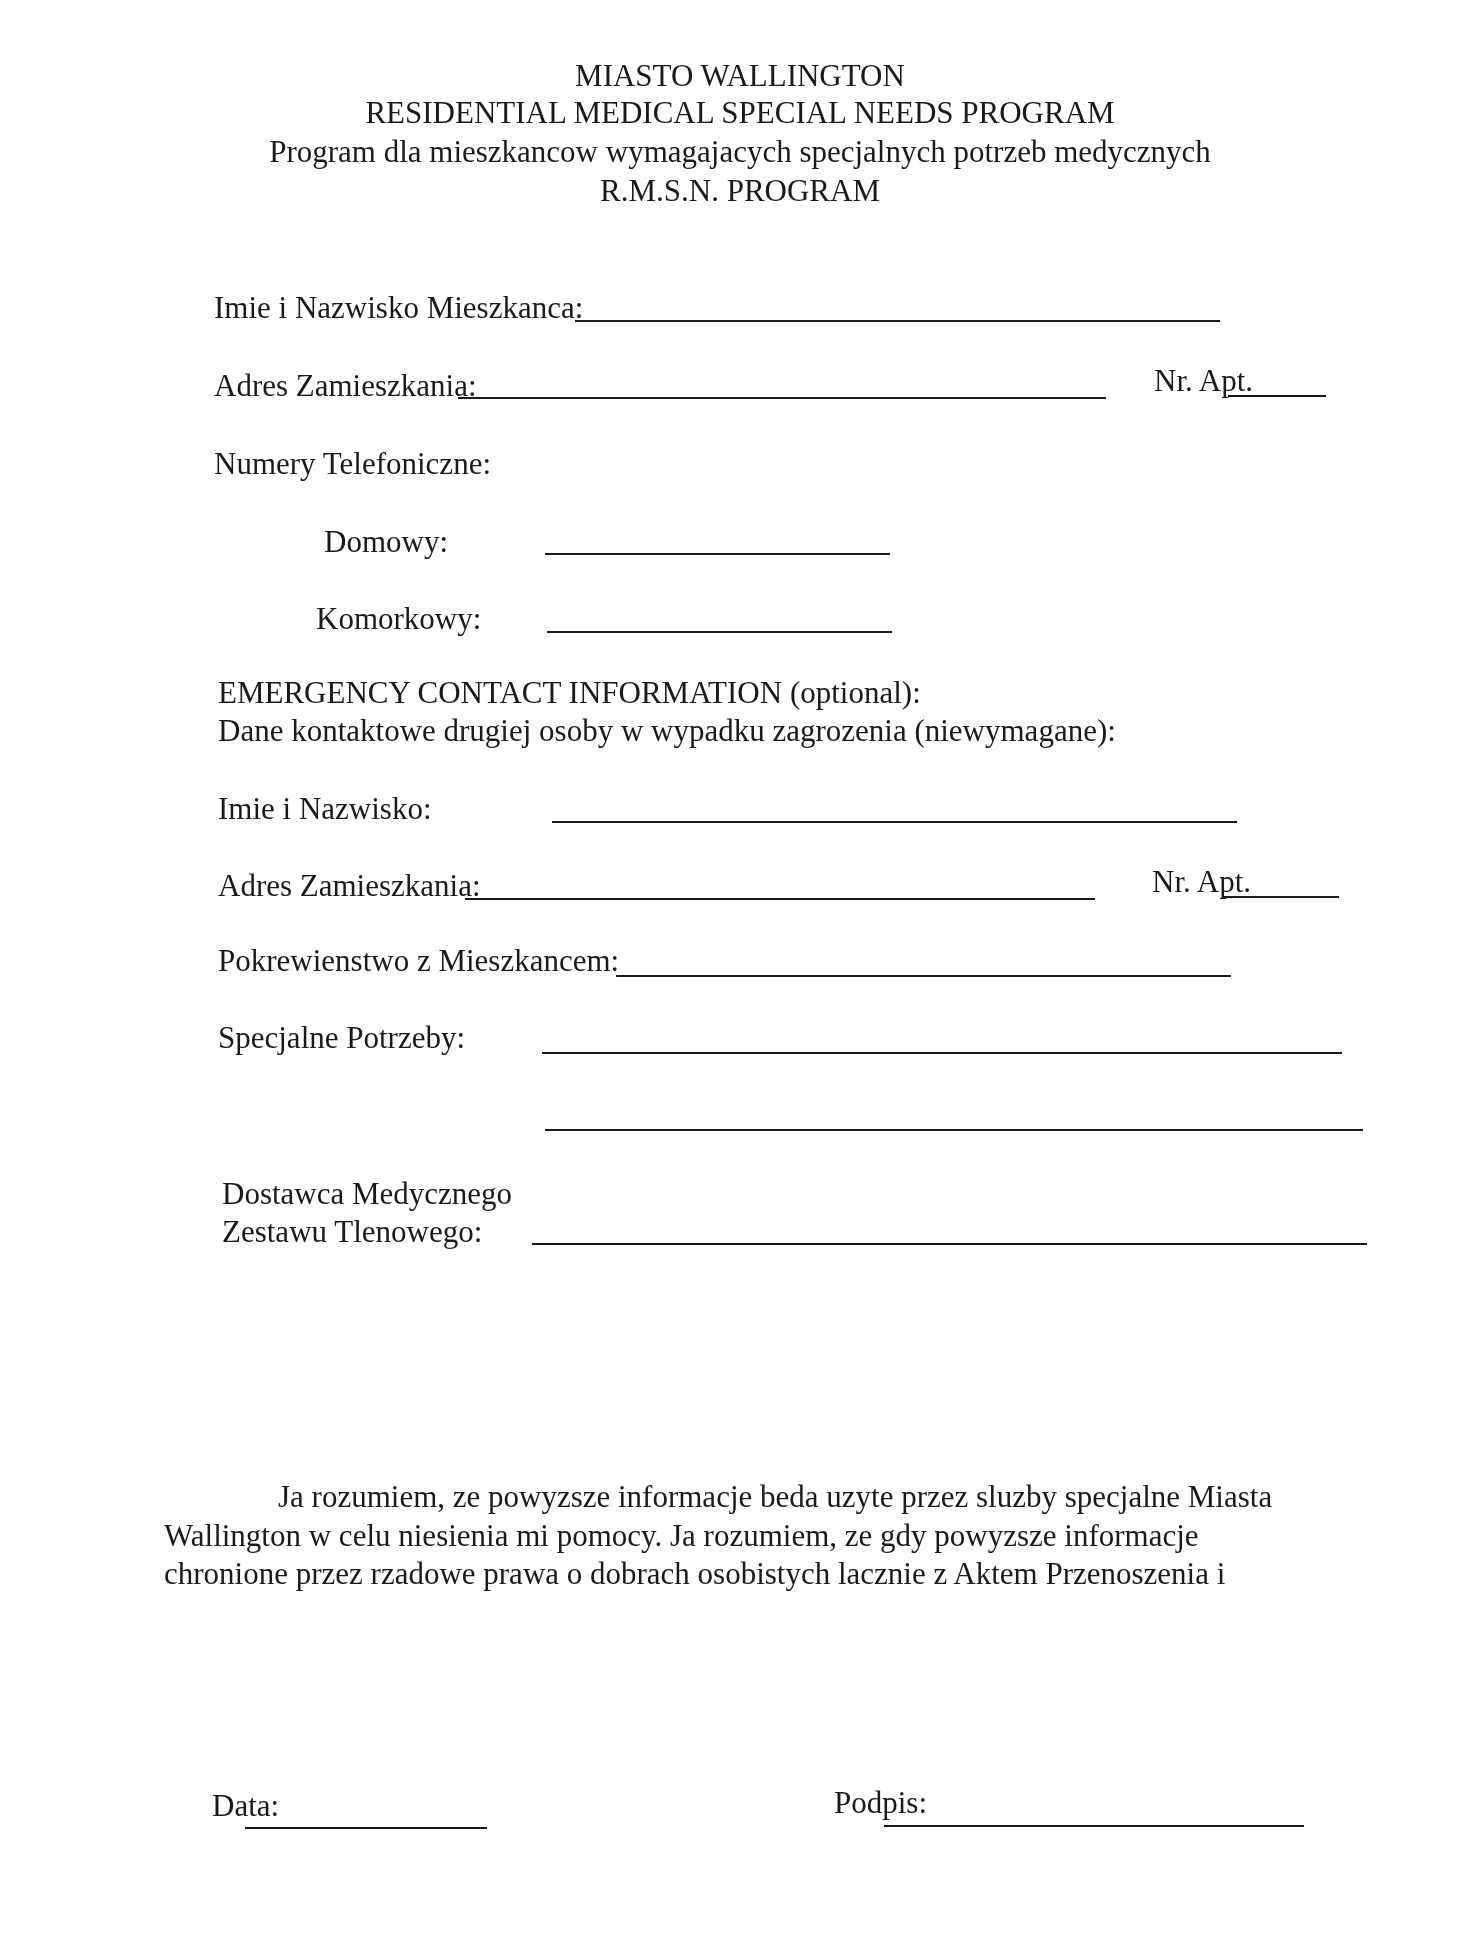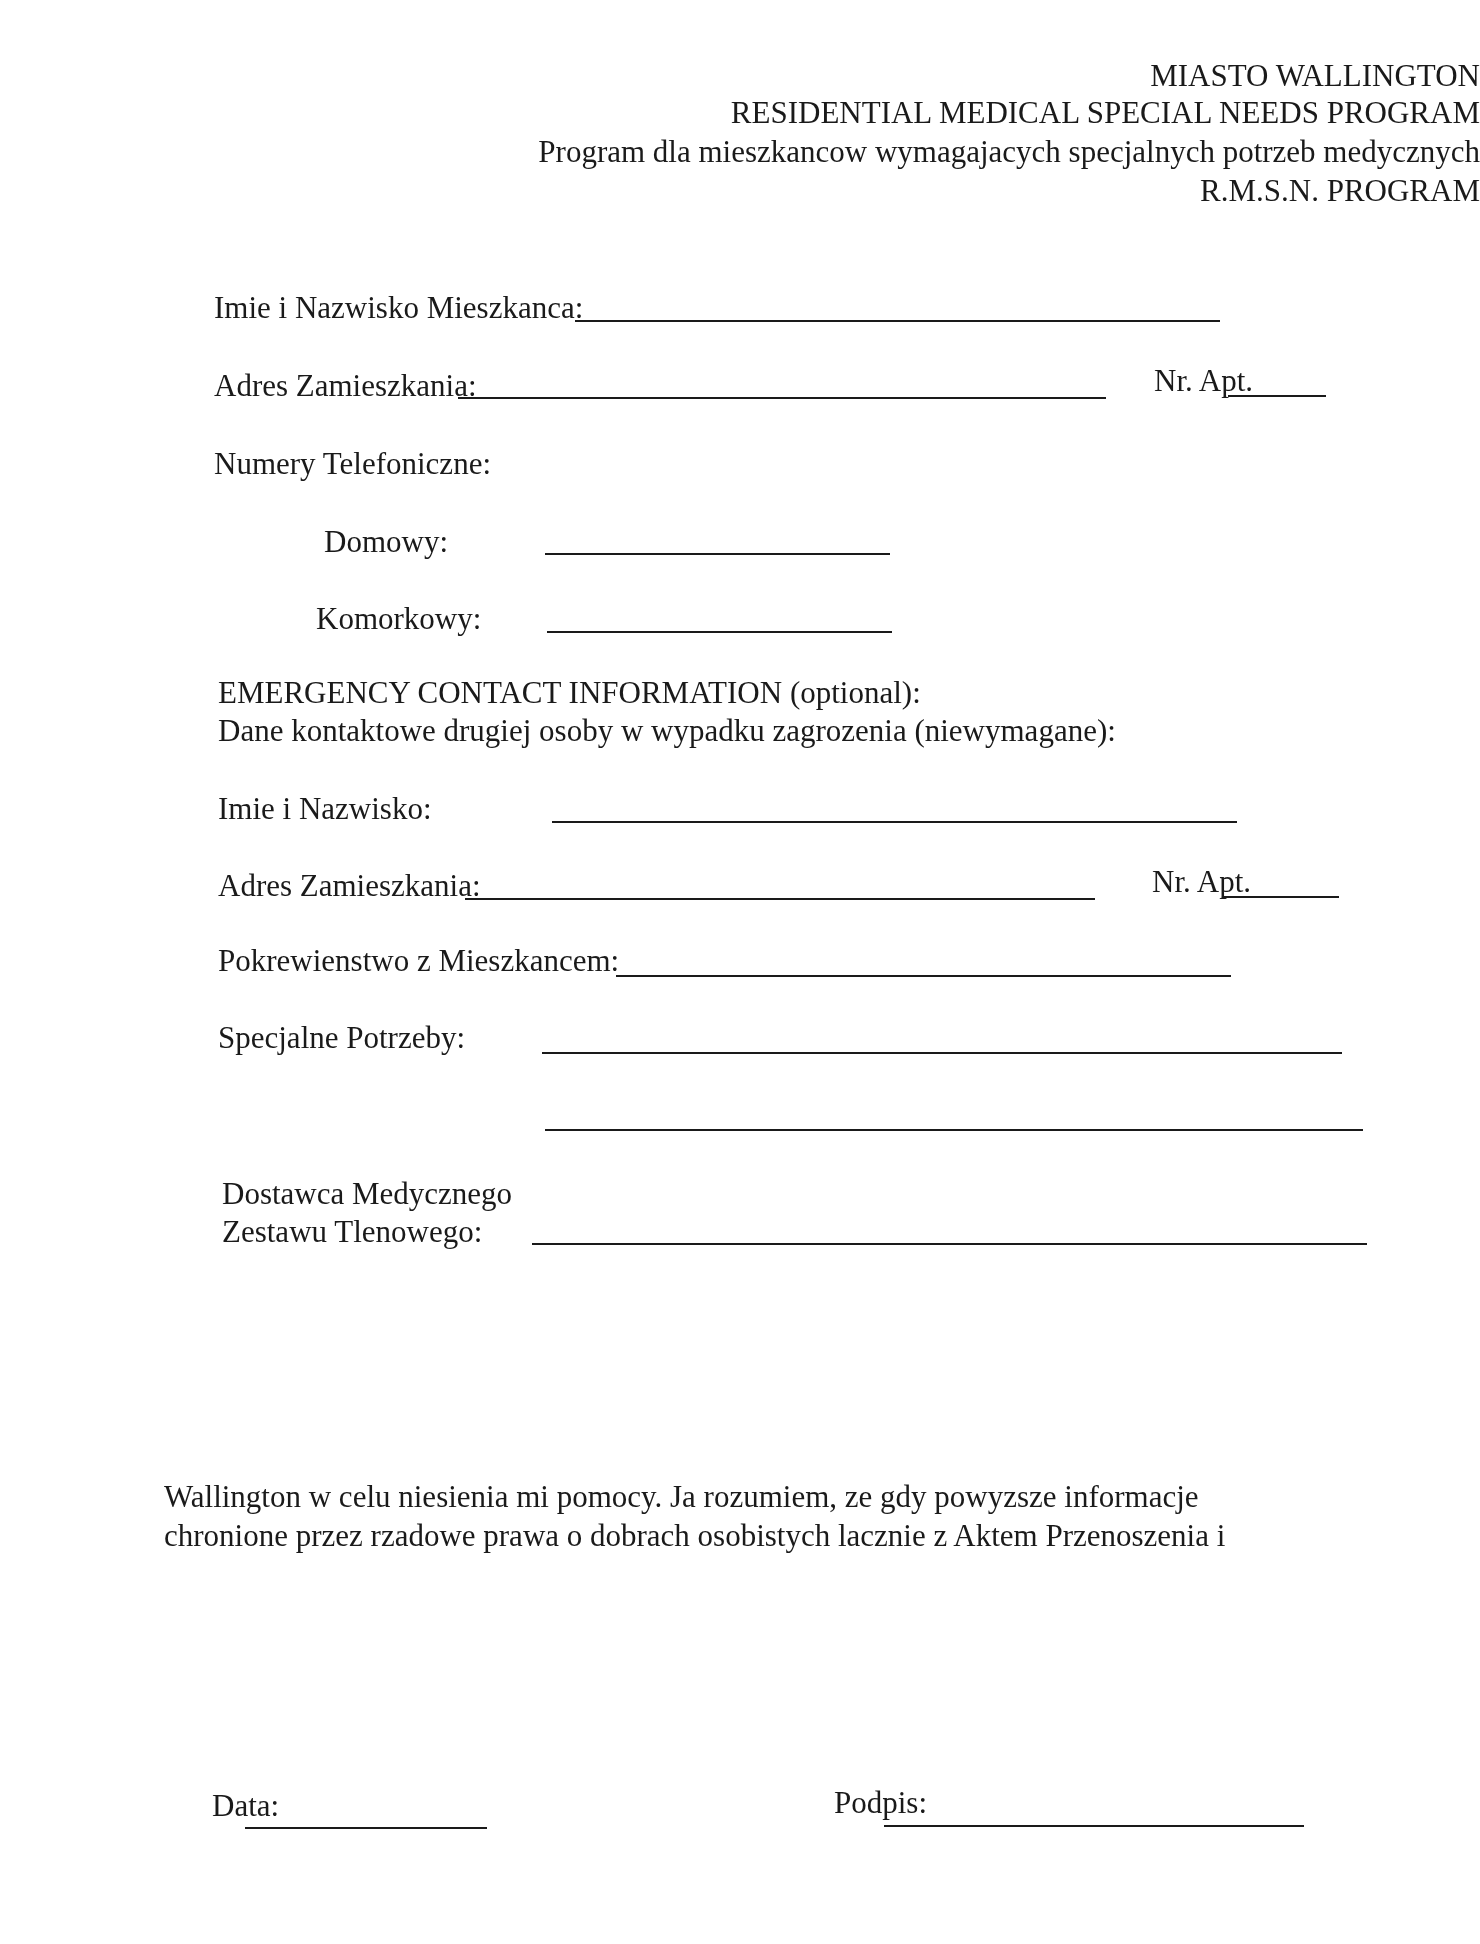--- a/index.html
+++ b/index.html
@@ -1,19 +1,19 @@
 <!DOCTYPE html>
 <html><head>
 <meta charset="utf-8">
 <style>
   html, body { margin:0; padding:0; background:#ffffff; }
   body { width:1480px; height:1944px; position:relative; overflow:hidden;
          font-family:"Liberation Serif", "DejaVu Serif", serif; color:#1a1a1a; }
   .t { position:absolute; white-space:nowrap; font-size:31px; line-height:1;margin-left:48px; }
-  .hdr { position:absolute; left:0; width:1480px; text-align:right; font-size:31px; line-height:1; white-space:nowrap; }
+  .hdr { position:absolute; left:0; width:1480px; text-align:center; font-size:31px; line-height:1; white-space:nowrap; }
   .ln { position:absolute; height:0; border-top:2px solid #1a1a1a; }
   .para { position:absolute; font-size:31px; line-height:38.5px; white-space:nowrap; }
   .para div { white-space:nowrap; }
 </style>
 </head>
 <body>
 
 <div class="hdr" style="top:60px;">MIASTO WALLINGTON</div>
 <div class="hdr" style="top:97px;">RESIDENTIAL MEDICAL SPECIAL NEEDS PROGRAM</div>
 <div class="hdr" style="top:136px;">Program dla mieszkancow wymagajacych specjalnych potrzeb medycznych</div>
@@ -49,20 +49,21 @@
 
 <div class="t" style="left:170px;top:1022px;">Specjalne Potrzeby:</div>
 <div class="ln" style="left:542px;top:1052px;width:800px;"></div>
 <div class="ln" style="left:545px;top:1129px;width:818px;"></div>
 
 <div class="t" style="left:174px;top:1178px;">Dostawca Medycznego</div>
 <div class="t" style="left:174px;top:1216px;">Zestawu Tlenowego:</div>
 <div class="ln" style="left:532px;top:1243px;width:835px;"></div>
 
 <div class="para" style="left:164px;top:1478px;">
+  <div style="padding-left:114px;">Ja rozumiem, ze powyzsze informacje beda uzyte przez sluzby specjalne Miasta</div>
   <div>Wallington w celu niesienia mi pomocy. Ja rozumiem, ze gdy powyzsze informacje</div>
   <div>chronione przez rzadowe prawa o dobrach osobistych lacznie z Aktem Przenoszenia  i</div>
 </div>
 
 <div class="t" style="left:164px;top:1790px;">Data:</div>
 <div class="ln" style="left:245px;top:1827px;width:242px;"></div>
 <div class="t" style="left:786px;top:1787px;">Podpis:</div>
 <div class="ln" style="left:884px;top:1825px;width:420px;"></div>
 
 </body></html>

